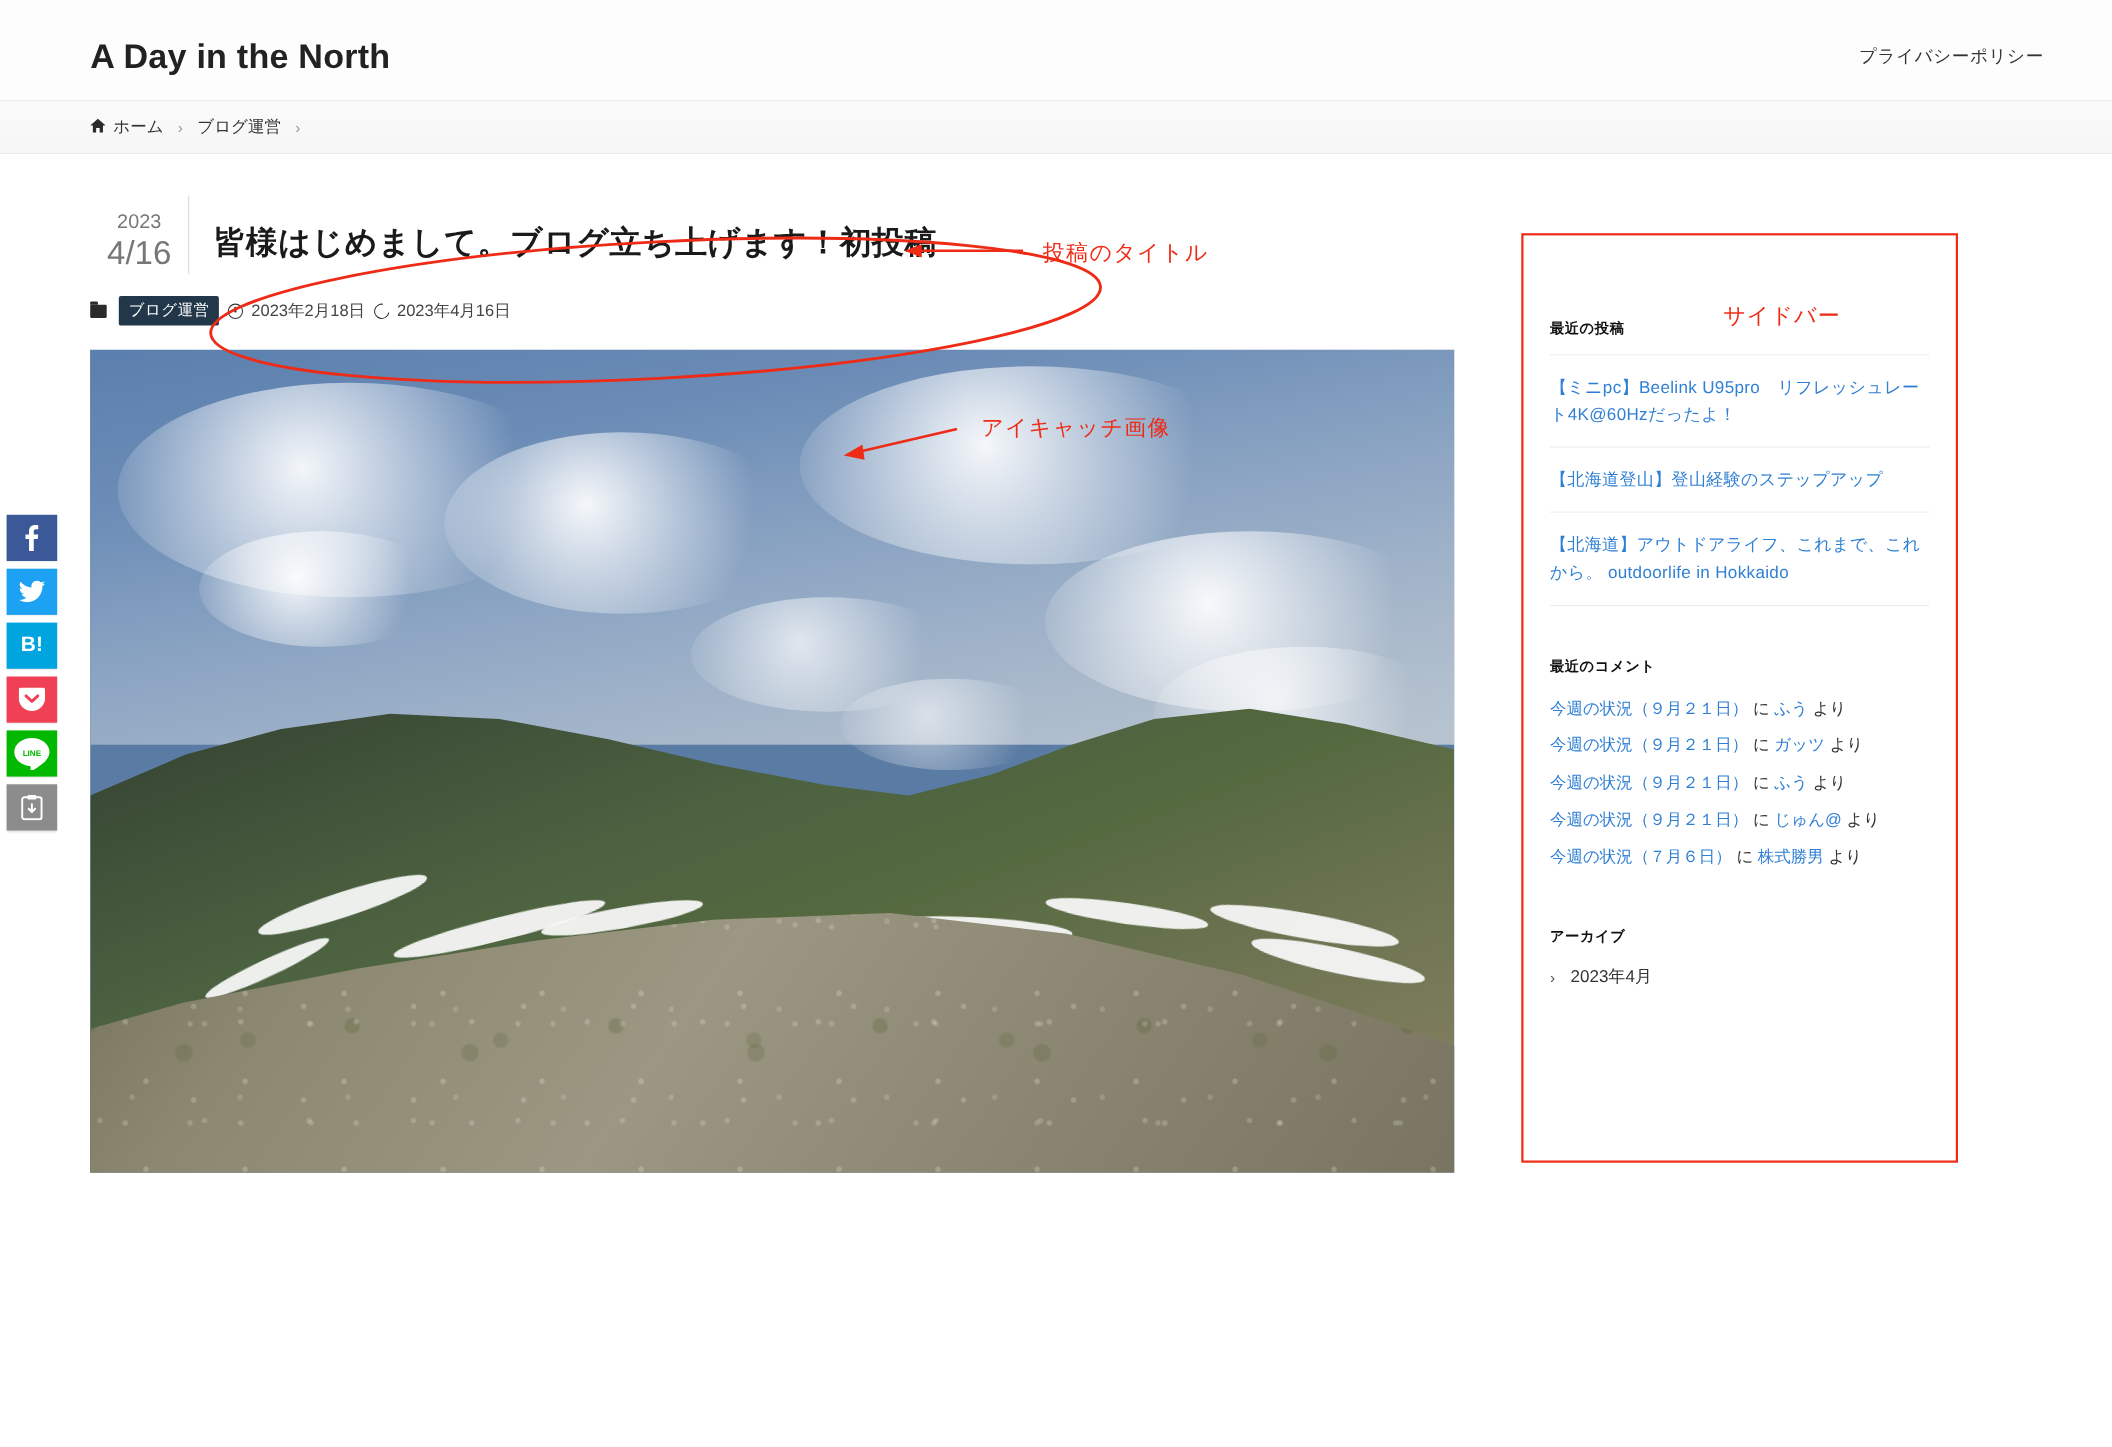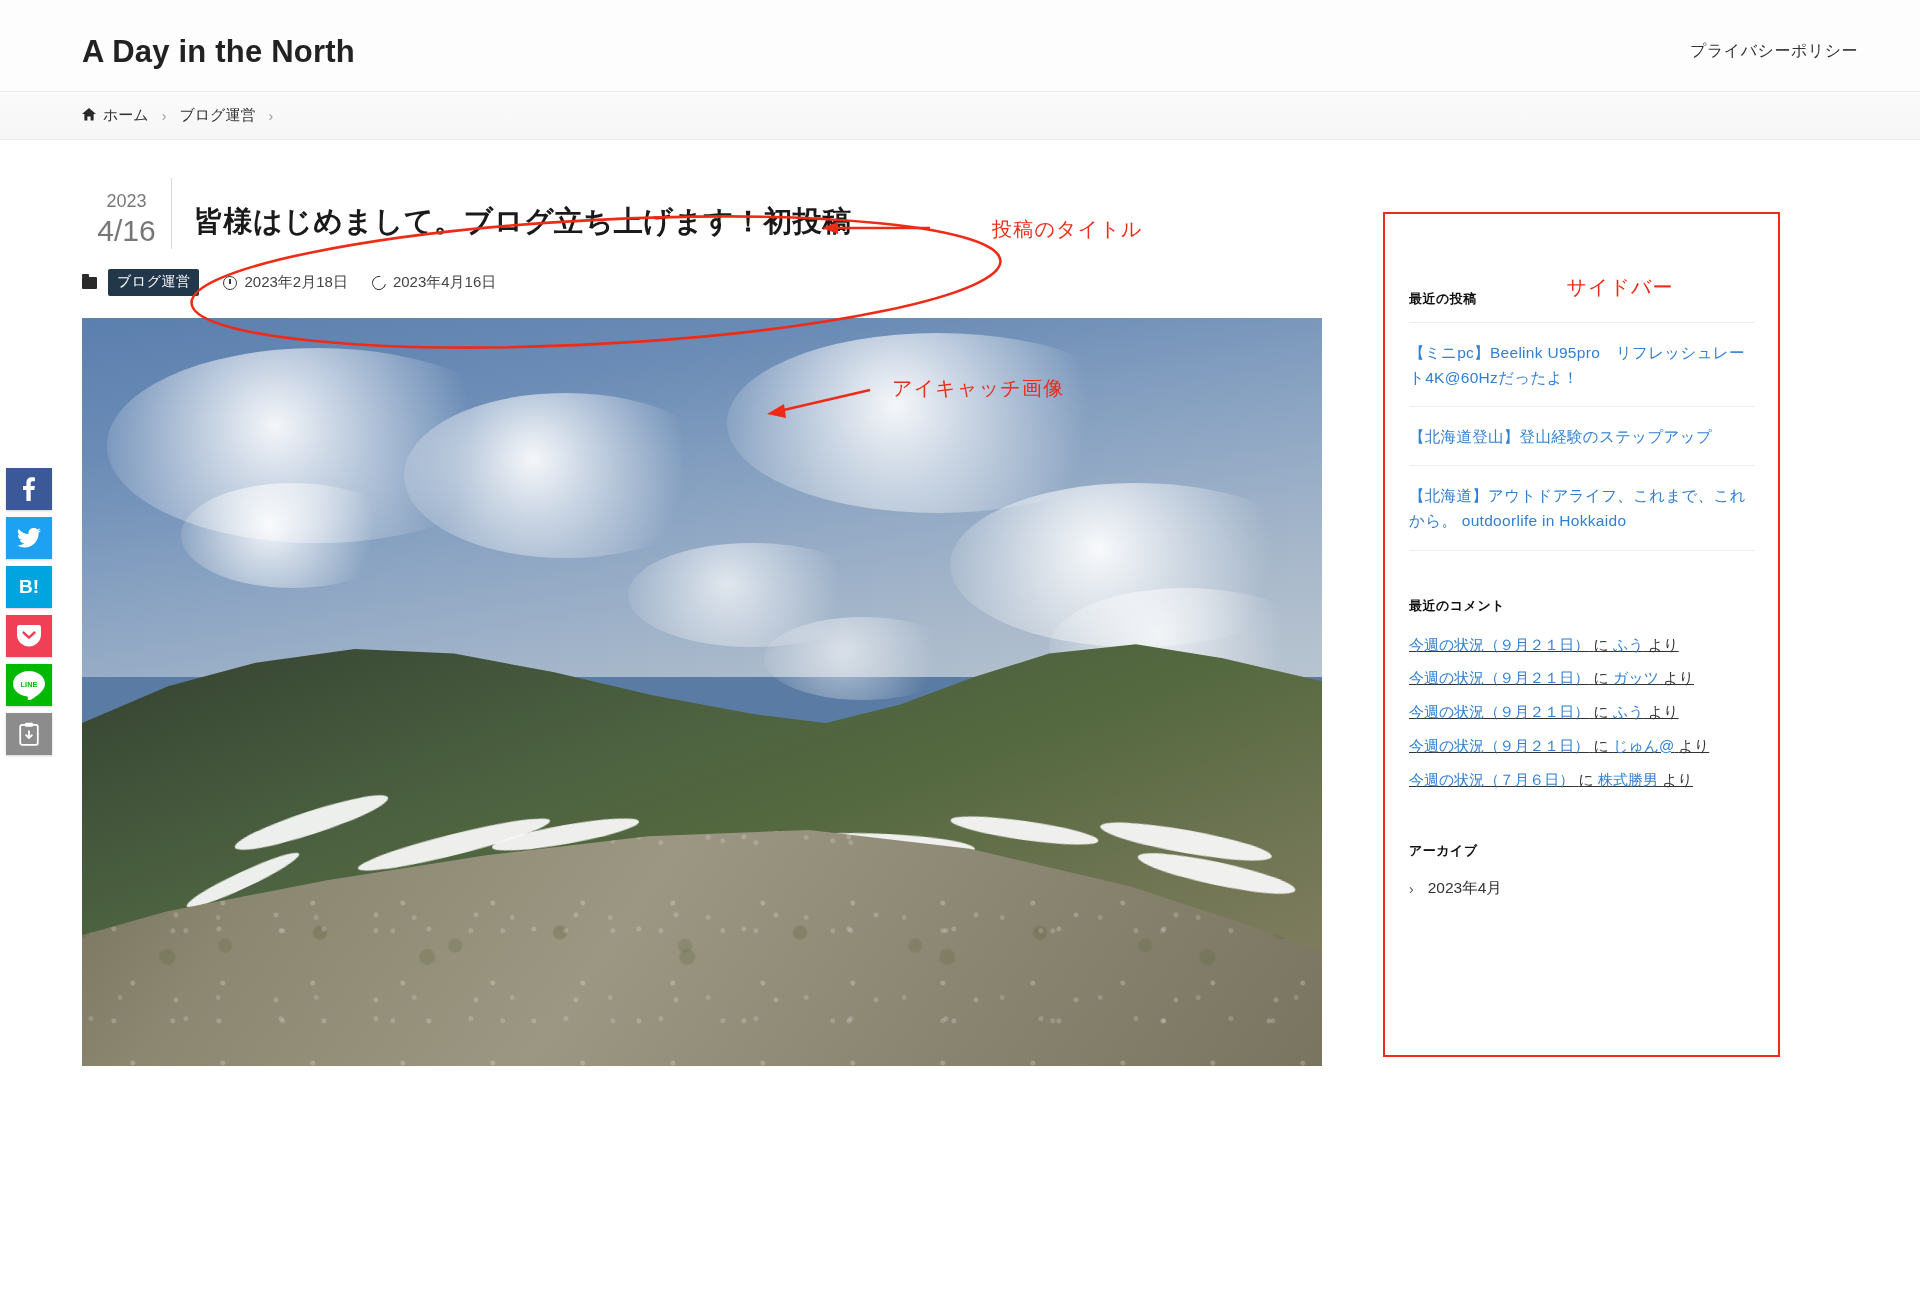--- a/index.html
+++ b/index.html
@@ -77,21 +77,21 @@
     position:relative;border-radius:1px;
   }
   .folder-icon:before{
     content:""; position:absolute; top:-3px; left:0;
     width:7px;height:3px;background:#2a2a2a;border-radius:1px 1px 0 0;
   }
   .cat-badge{
     background:#22374a; color:#fff; font-size:14px;
     padding:4px 9px 5px; border-radius:2px; letter-spacing:.5px;
   }
-  .meta-item{ display:flex; align-items:center; margin-left:24px; }
+  .meta-item{ display:flex; align-items:center; margin-left:8px; }
   .clock-icon{
     width:14px;height:14px;border:1.6px solid #3a3a3a;border-radius:50%;
     position:relative; margin-right:7px;
   }
   .clock-icon:after{
     content:""; position:absolute; left:5px; top:2.5px;
     width:1.5px;height:5px;background:#3a3a3a;
   }
   .refresh-icon{
     width:14px;height:14px;margin-right:7px;position:relative;
@@ -209,21 +209,21 @@
     font-size:13px; font-weight:700; color:#111;
     margin:46px 0 0 0; letter-spacing:.5px;
   }
   .post-list{ list-style:none; margin:14px 0 0 0; padding:0; }
   .post-list li{ border-top:1px solid #ededed; padding:17px 0 16px; }
   .post-list li:last-child{ border-bottom:1px solid #ededed; }
   .post-list a{
     color:#2f7fd4; text-decoration:none; font-size:15.5px; line-height:1.62;
     letter-spacing:.3px;
   }
-  .comment-list{ list-style:none; margin:13px 0 0 0; padding:0;text-decoration:underline; }
+  .comment-list{ list-style:none; margin:13px 0 0 0; padding:0; }
   .comment-list li{ font-size:15px; line-height:2.25; color:#333; }
   .comment-list a{ color:#2f7fd4; text-decoration:none; }
   .archive-list{ list-style:none; margin:18px 0 0 0; padding:0; }
   .archive-list li{ display:flex; align-items:center; font-size:15.5px; color:#333; }
   .chev{ color:#555; margin-right:14px; font-size:14px; }
 
   
   .anno-layer{ position:absolute; inset:0; pointer-events:none; z-index:30; }
   .anno-text{
     position:absolute; color:#ee2b16; font-size:20px; letter-spacing:1.2px;
@@ -407,15 +407,15 @@
   <svg width="1920" height="1315" viewBox="0 0 1920 1315" aria-hidden="true">
 
     <ellipse cx="596" cy="282" rx="405" ry="62" fill="none" stroke="#ee2b16" stroke-width="2.6" transform="rotate(-3 596 282)"></ellipse>
 
     <line x1="930" y1="228" x2="830" y2="228" stroke="#ee2b16" stroke-width="2.4"></line>
     <polygon points="822,228 838,222 838,234" fill="#ee2b16"></polygon>
 
     <line x1="870" y1="390" x2="775" y2="412" stroke="#ee2b16" stroke-width="2.4"></line>
     <polygon points="767,414 784,404 786,418" fill="#ee2b16"></polygon>
   </svg>
-  <div class="anno-text" style="left:992px;top:216px;">投稿のタイトル</div>
+  <div class="anno-text" style="left:948px;top:216px;">投稿のタイトル</div>
   <div class="anno-text" style="left:892px;top:375px;">アイキャッチ画像</div>
 </div>
 
 </body></html>

